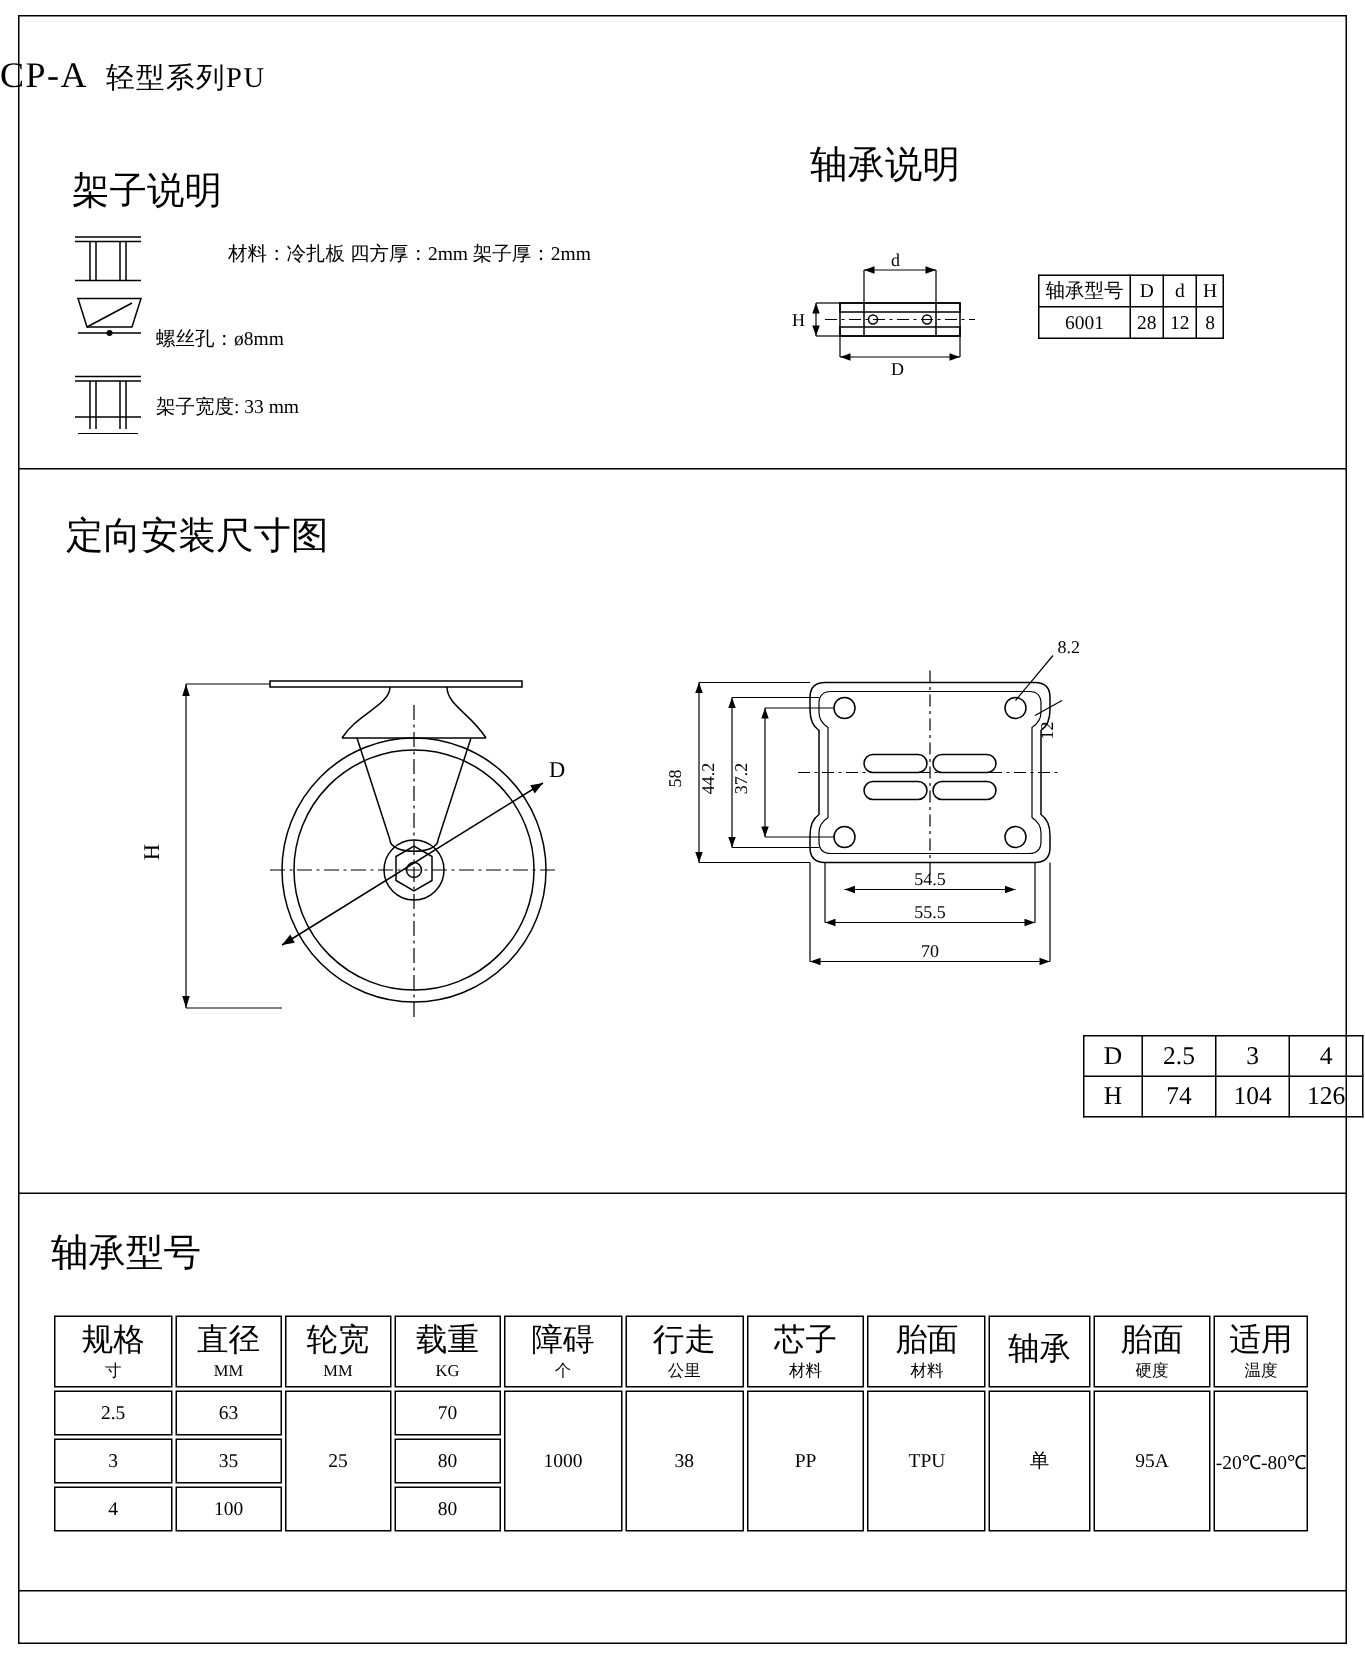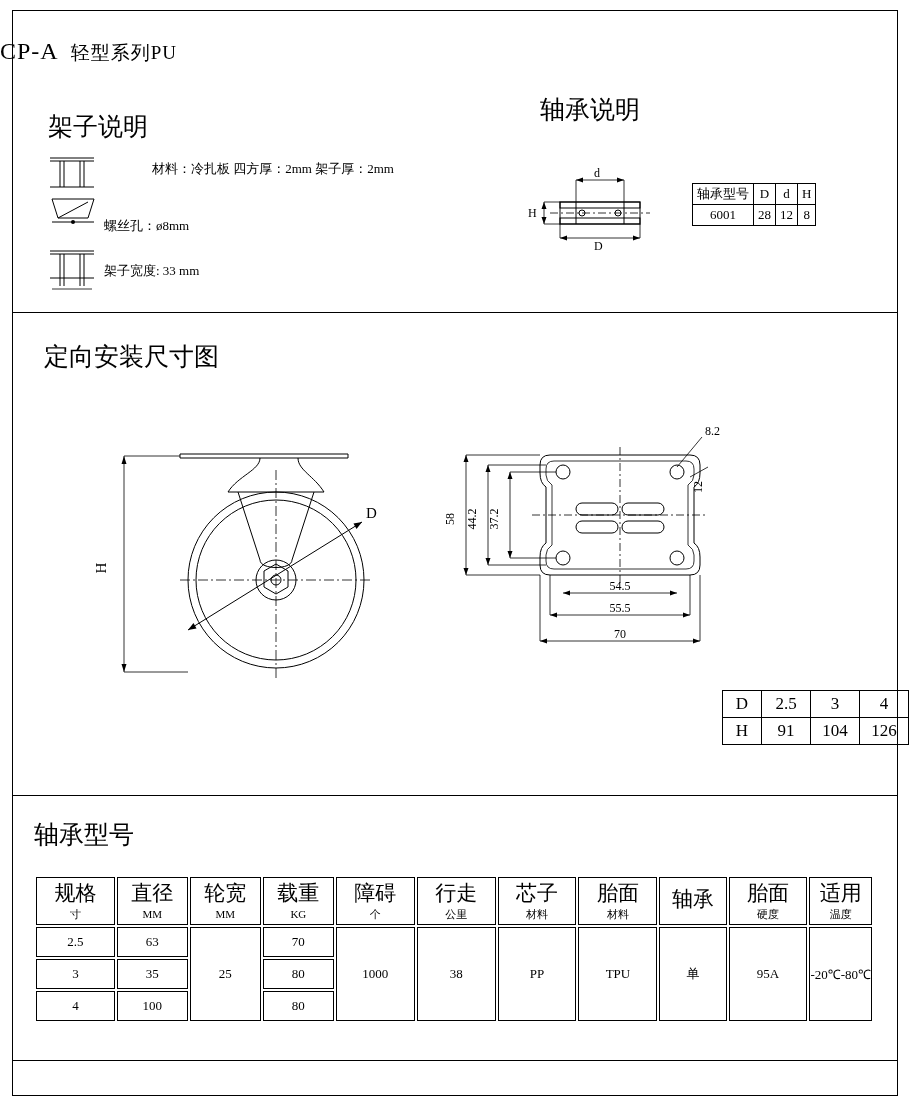--- a/index.html
+++ b/index.html
@@ -294,21 +294,21 @@
 <table class="grid" id="dh-table">
   <tbody>
       <tr>
     <td class="lbl">D</td>
     <td>2.5</td>
     <td>3</td>
     <td>4</td>
   </tr>
   <tr>
     <td class="lbl">H</td>
-    <td>91</td>
+    <td>74</td>
     <td>104</td>
     <td>126</td>
   </tr>
 </tbody>
   </table>
 
 <table id="report-table">
   <tbody>
       <tr>
     <td class="hd" style="width:78px">

